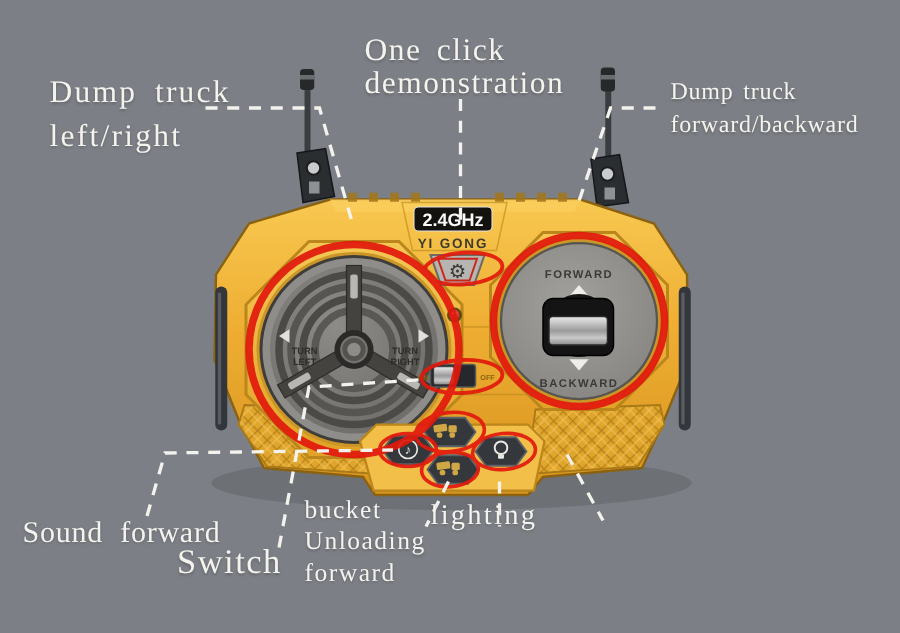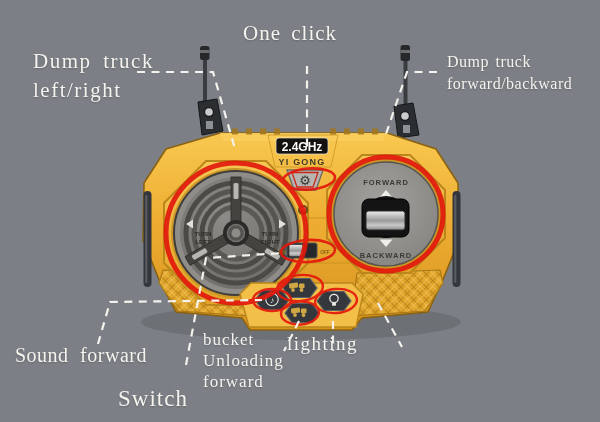--- a/index.html
+++ b/index.html
@@ -10,21 +10,21 @@
   }
   .stage svg{position:absolute;left:0;top:0;}
   .lbl{
     position:absolute;color:#f5f3ee;font-weight:normal;
     text-shadow:0 1px 2px rgba(0,0,0,.22);white-space:nowrap;
   }
   #lbl-dump-lr{left:33px;top:47px;font-size:21px;line-height:29px;word-spacing:5px;letter-spacing:1.5px;}
   #lbl-oneclick{left:243px;top:22px;font-size:21px;line-height:22px;word-spacing:4px;letter-spacing:1px;}
   #lbl-dump-fb{left:447px;top:51px;font-size:16px;line-height:22px;letter-spacing:.5px;word-spacing:2px;}
   #lbl-sound{left:15px;top:344px;font-size:20px;word-spacing:6px;letter-spacing:.5px;}
-  #lbl-switch{left:118px;top:362px;font-size:23px;letter-spacing:1px;margin-top:24px;}
+  #lbl-switch{left:118px;top:362px;font-size:23px;letter-spacing:1px;}
   #lbl-lifting{left:203px;top:329px;font-size:17px;line-height:21px;letter-spacing:1px;}
   #lbl-lighting{left:287px;top:333px;font-size:19px;letter-spacing:1.5px;}
   #lbl-descent{left:388px;top:348px;font-size:17px;word-spacing:2px;letter-spacing:.5px;}
   .sans{font-family:"Liberation Sans",sans-serif;}
 </style>
 </head>
 <body>
 
 <div class="stage">
 
@@ -254,20 +254,21 @@
   </g>
 </svg>
 
 <div class="lbl" id="lbl-dump-lr">
   <div>Dump truck</div>
   <div>left/right</div>
 </div>
 
 <div class="lbl" id="lbl-oneclick">
   <div>One click</div>
+  <div>demonstration</div>
 </div>
 
 <div class="lbl" id="lbl-dump-fb">
   <div>Dump truck</div>
   <div>forward/backward</div>
 </div>
 
 <div class="lbl" id="lbl-sound">Sound forward</div>
 
 <div class="lbl" id="lbl-switch">Switch</div>

